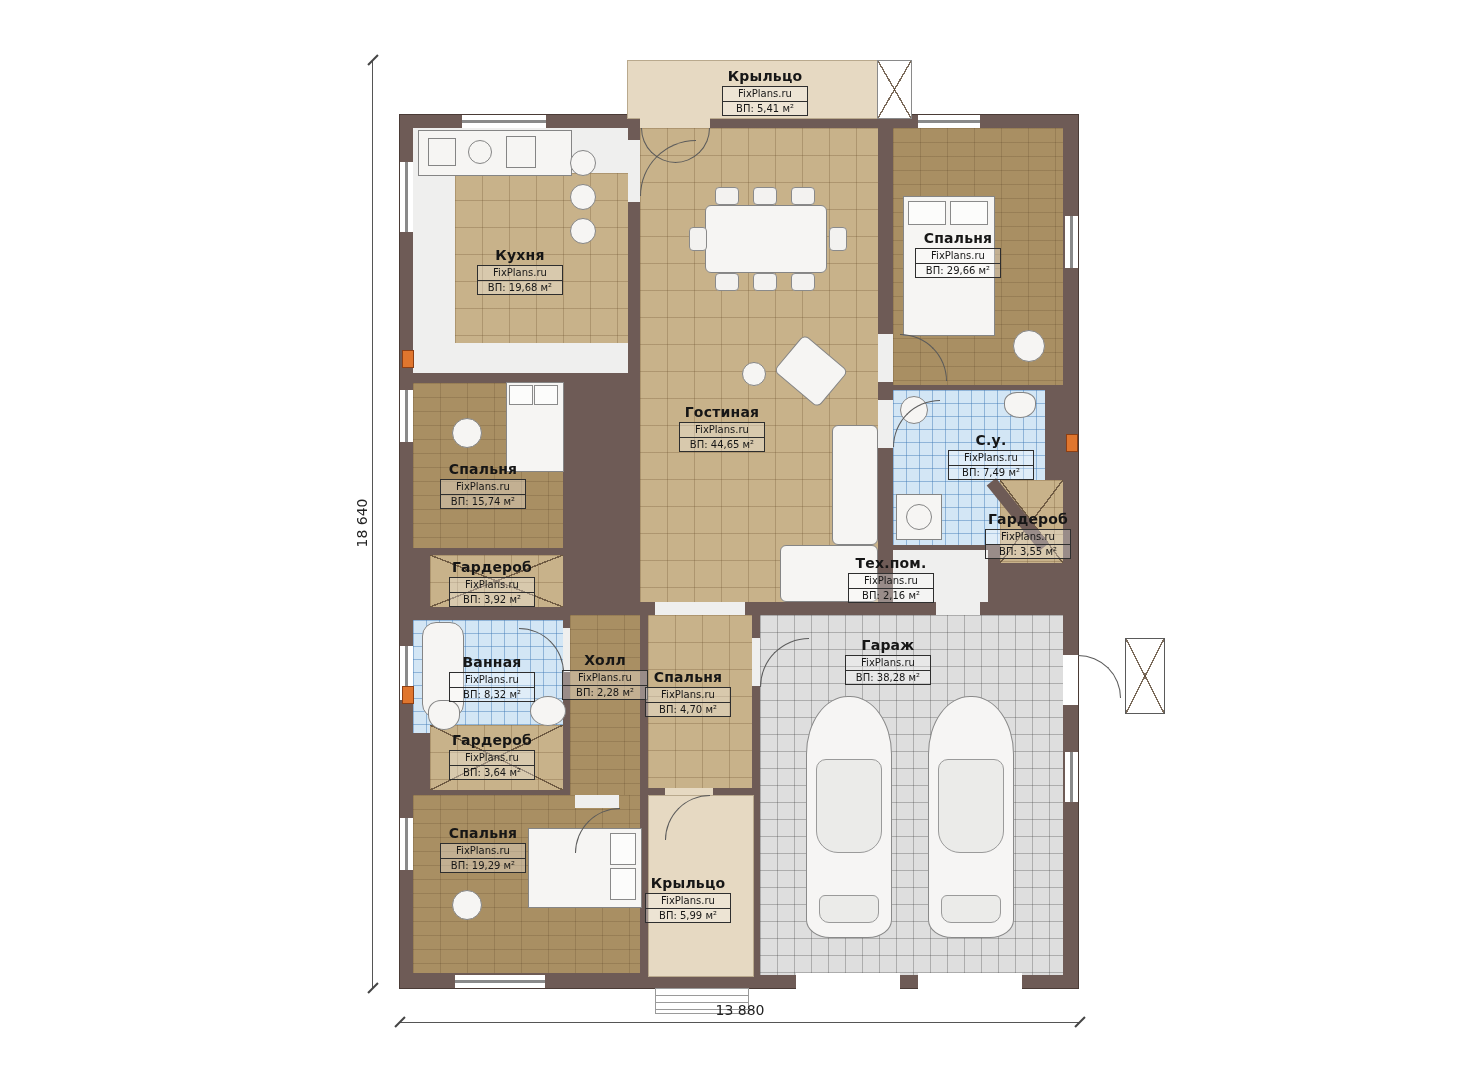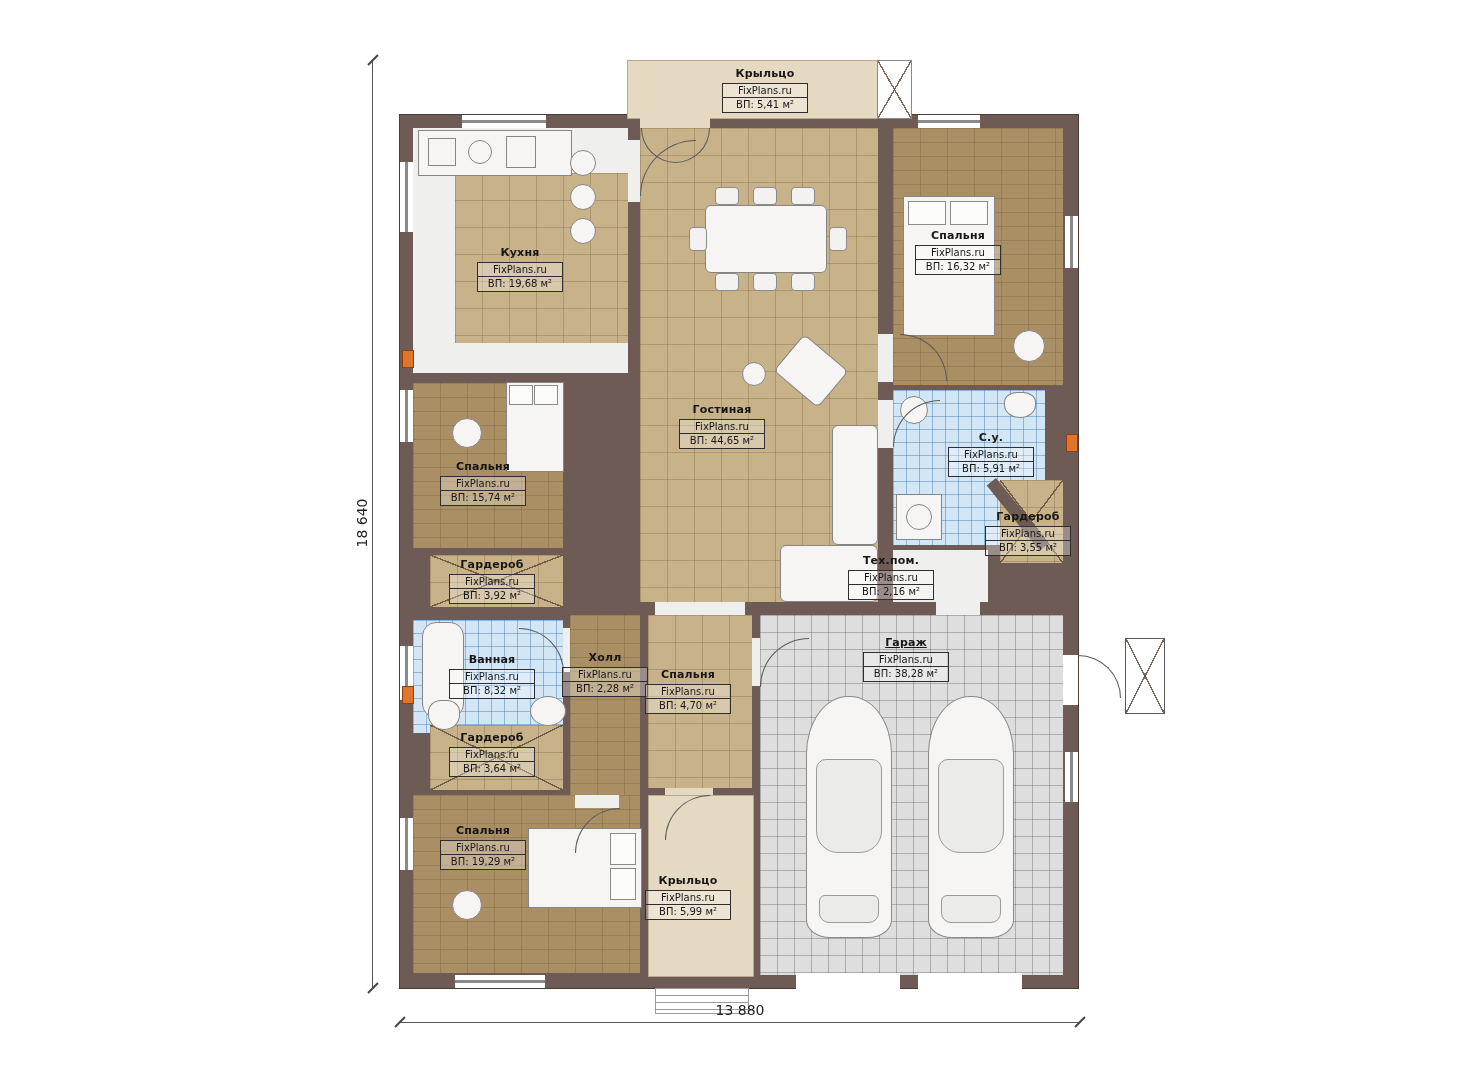--- a/index.html
+++ b/index.html
@@ -51,21 +51,21 @@
   .car{position:absolute;z-index:5;width:84px;height:240px;background:#f6f5f4;border:1.6px solid #8a8a8a;
        border-radius:42px 42px 24px 24px / 58px 58px 18px 18px;}
   .car::before{content:"";position:absolute;left:9px;right:9px;top:62px;height:92px;background:#ebebe9;
        border:1px solid #9a9a9a;border-radius:10px 10px 22px 22px;}
   .car::after{content:"";position:absolute;left:12px;right:12px;bottom:14px;height:26px;background:#ebebe9;
        border:1px solid #9a9a9a;border-radius:6px 6px 10px 10px;}
   .pillow{position:absolute;background:#fcfcfb;border:1px solid #8a8a8a;z-index:5;}
   .marker{position:absolute;width:10px;height:16px;background:#e0762e;border:1px solid #8d3f14;z-index:7;}
   
   .label{position:absolute;width:110px;text-align:center;color:#161616;z-index:30;line-height:1.15;}
-  .rname{font-size:11px;font-weight:bold;margin-bottom:2px;letter-spacing:.2px;}
+  .rname{font-size:14px;font-weight:bold;margin-bottom:2px;letter-spacing:.2px;}
   .rbox{display:inline-block;min-width:84px;border:1px solid #2e2e2e;background:rgba(255,255,255,.30);
         font-size:10px;}
   .rbox .row{padding:1px 4px;}
   .rbox .row + .row{border-top:1px solid #2e2e2e;}
   
   .dim-line{position:absolute;background:#555;z-index:8;}
   .tick{position:absolute;width:14px;height:2px;background:#444;transform:rotate(-45deg);z-index:8;}
   .dim-text{position:absolute;font-size:14px;color:#222;z-index:8;}
   .steps{position:absolute;background:repeating-linear-gradient(to bottom,#fff 0 6px,#9a9a9a 6px 7px);
          border:1px solid #9a9a9a;z-index:4;}
@@ -216,36 +216,36 @@
       <div class="row">ВП: 5,41 м²</div></div>
   </div>
   <div class="label" style="left:465px;top:247px;">
     <div class="rname">Кухня</div>
     <div class="rbox"><div class="row">FixPlans.ru</div>
       <div class="row">ВП: 19,68 м²</div></div>
   </div>
   <div class="label" style="left:903px;top:230px;">
     <div class="rname">Спальня</div>
     <div class="rbox"><div class="row">FixPlans.ru</div>
-      <div class="row">ВП: 16,32 м²</div></div>
+      <div class="row">ВП: 29,66 м²</div></div>
   </div>
   <div class="label" style="left:667px;top:404px;">
     <div class="rname">Гостиная</div>
     <div class="rbox"><div class="row">FixPlans.ru</div>
       <div class="row">ВП: 44,65 м²</div></div>
   </div>
   <div class="label" style="left:428px;top:461px;">
     <div class="rname">Спальня</div>
     <div class="rbox"><div class="row">FixPlans.ru</div>
       <div class="row">ВП: 15,74 м²</div></div>
   </div>
   <div class="label" style="left:936px;top:432px;">
     <div class="rname">С.у.</div>
     <div class="rbox"><div class="row">FixPlans.ru</div>
-      <div class="row">ВП: 5,91 м²</div></div>
+      <div class="row">ВП: 7,49 м²</div></div>
   </div>
   <div class="label" style="left:973px;top:511px;">
     <div class="rname">Гардероб</div>
     <div class="rbox"><div class="row">FixPlans.ru</div>
       <div class="row">ВП: 3,55 м²</div></div>
   </div>
   <div class="label" style="left:836px;top:555px;">
     <div class="rname">Тех.пом.</div>
     <div class="rbox"><div class="row">FixPlans.ru</div>
       <div class="row">ВП: 2,16 м²</div></div>
@@ -263,21 +263,21 @@
   <div class="label" style="left:550px;top:652px;text-align:center;">
     <div class="rname">Холл</div>
     <div class="rbox"><div class="row">FixPlans.ru</div>
       <div class="row">ВП: 2,28 м²</div></div>
   </div>
   <div class="label" style="left:633px;top:669px;">
     <div class="rname">Спальня</div>
     <div class="rbox"><div class="row">FixPlans.ru</div>
       <div class="row">ВП: 4,70 м²</div></div>
   </div>
-  <div class="label" style="left:851px;top:637px;text-decoration:underline;">
+  <div class="label" style="left:833px;top:637px;">
     <div class="rname">Гараж</div>
     <div class="rbox"><div class="row">FixPlans.ru</div>
       <div class="row">ВП: 38,28 м²</div></div>
   </div>
   <div class="label" style="left:437px;top:732px;">
     <div class="rname">Гардероб</div>
     <div class="rbox"><div class="row">FixPlans.ru</div>
       <div class="row">ВП: 3,64 м²</div></div>
   </div>
   <div class="label" style="left:428px;top:825px;">

